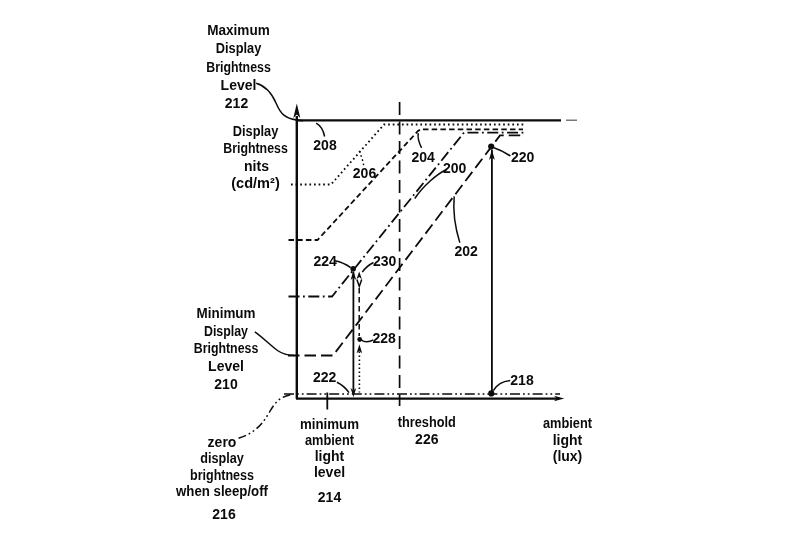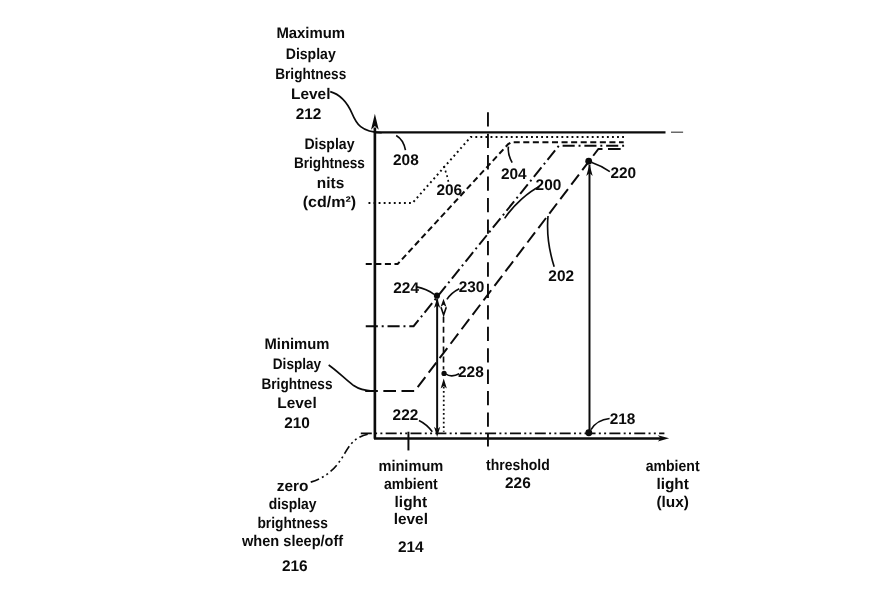--- a/index.html
+++ b/index.html
@@ -1,16 +1,16 @@
 <!DOCTYPE html>
 <html><head>
 <meta charset="utf-8">
 <style>
   html,body{margin:0;padding:0;background:#fff;}
-  .wrap{width:636px;height:537px;position:relative;background:#fff;overflow:hidden;margin-left:44px;}
+  .wrap{width:636px;height:537px;position:relative;background:#fff;overflow:hidden;}
   text{font-family:"Liberation Sans",sans-serif;fill:#0b0b0b;}
   .t15{font-size:14px;font-weight:bold;}
   .t14{font-size:14px;font-weight:bold;}
 </style>
 </head>
 <body>
 <div class="wrap">
 <svg width="800" height="537" viewBox="0 0 800 537">
   <rect width="800" height="537" fill="#ffffff"></rect>
   <g stroke="#0b0b0b" fill="none" stroke-linecap="butt">

